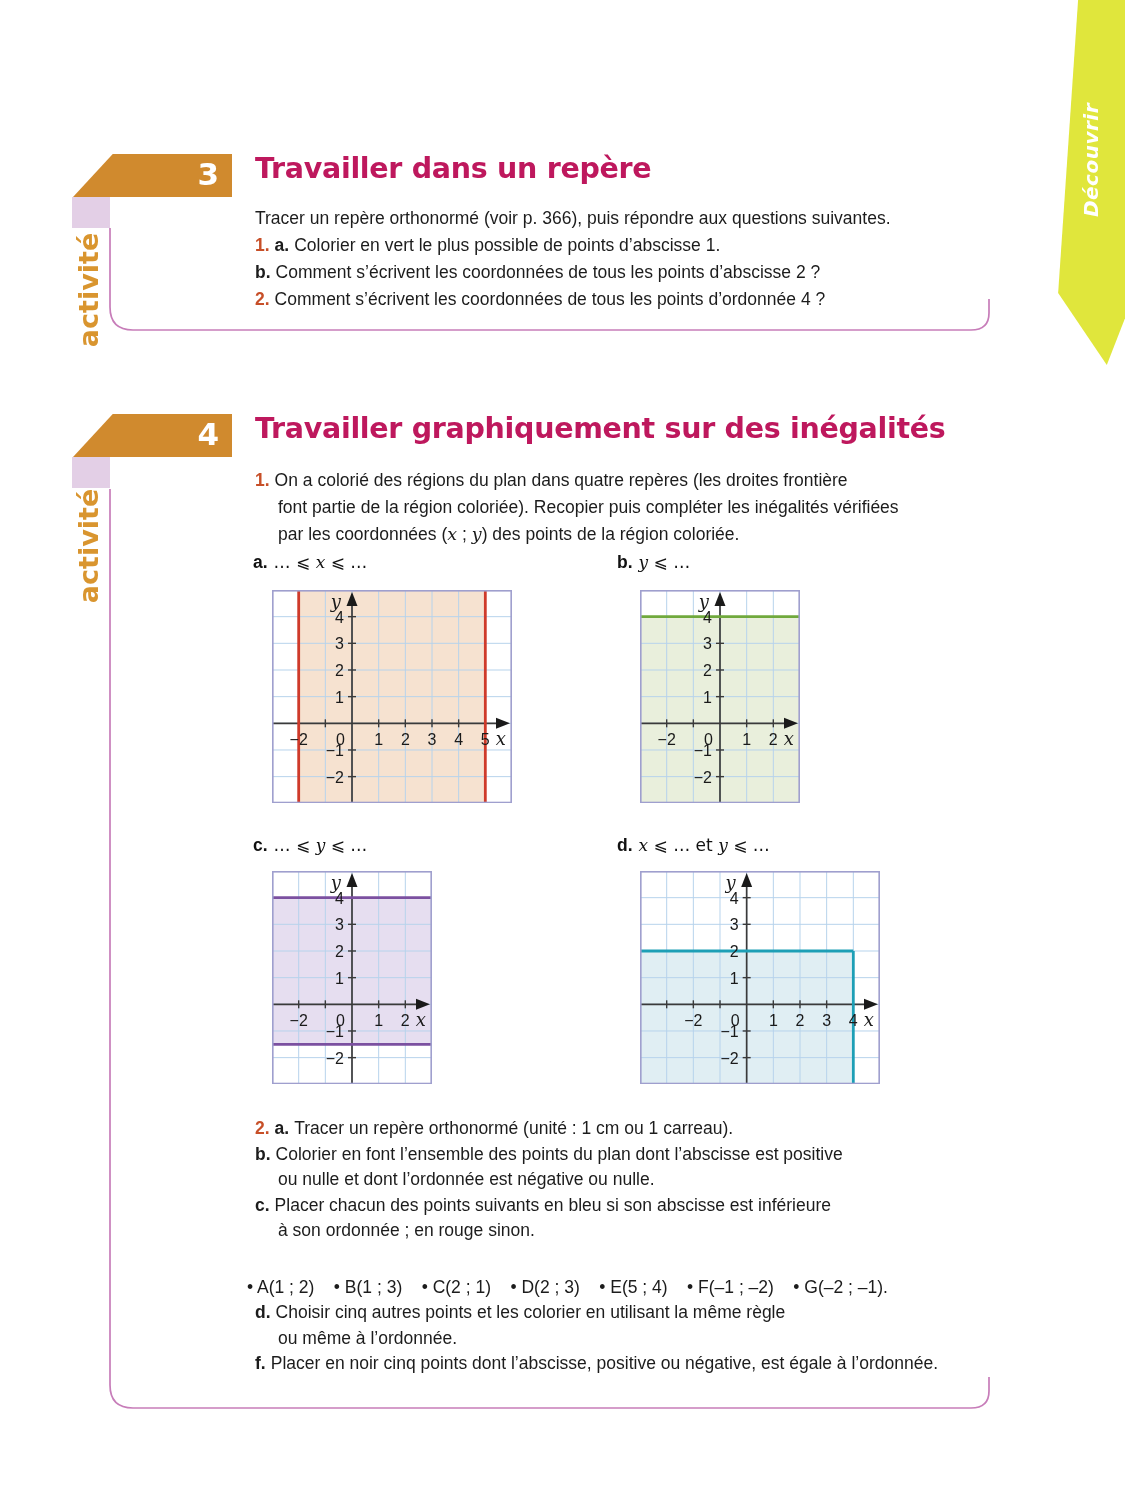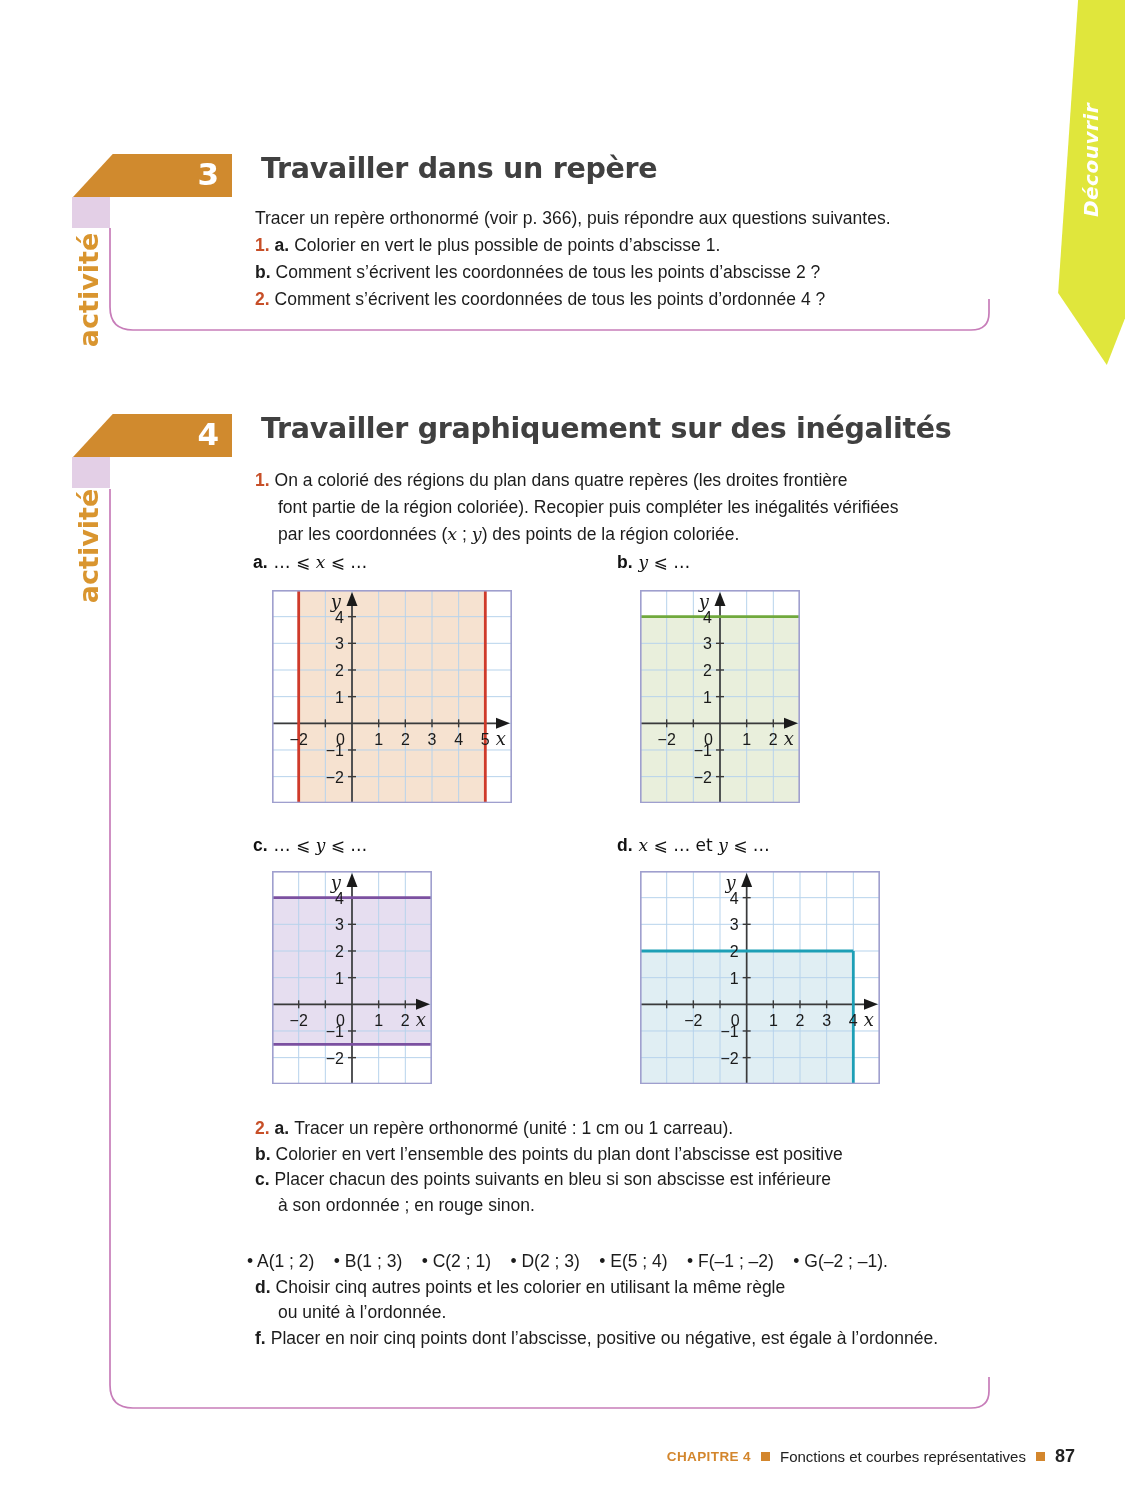--- a/index.html
+++ b/index.html
@@ -12,21 +12,21 @@
   .tab-label{position:absolute;left:36px;top:160px;transform:translate(-50%,-50%) rotate(-90deg);
        color:#fff;font-weight:bold;font-style:italic;font-size:20px;font-family:"DejaVu Sans",sans-serif;
        white-space:nowrap;letter-spacing:.5px;}
 
   
   .banner{position:absolute;left:73px;width:159px;height:43px;background:#d08a2e;
           clip-path:polygon(25% 0,100% 0,100% 100%,0 100%);}
   .banner-num{position:absolute;right:13px;top:2px;color:#fff;font-size:31px;font-weight:800;
           font-family:"DejaVu Sans",sans-serif;}
   .b3{top:154px}.b4{top:414px}
-  .act-title{position:absolute;left:261px;font-size:28.5px;font-weight:800;color:#404040;
+  .act-title{position:absolute;left:255px;font-size:28.5px;font-weight:800;color:#be185d;
           font-family:"DejaVu Sans",sans-serif;letter-spacing:-.3px;white-space:nowrap;}
   .t3{top:152px}.t4{top:412px}
   .lav{position:absolute;left:72px;width:38px;height:31px;background:#e3cfe6;}
   .lv3{top:197px}.lv4{top:457px}
   .side-label{position:absolute;left:88px;transform:translate(-50%,-50%) rotate(-90deg);
           font-family:"DejaVu Sans",sans-serif;font-weight:800;font-size:27px;color:#d9952f;white-space:nowrap;}
   .s3{top:290px}.s4{top:546px}
 
   .overlay{position:absolute;left:0;top:0;pointer-events:none;}
 
@@ -296,30 +296,24 @@
         <text x="98.668" y="86.001" text-anchor="end" class="">2</text>
         <text x="98.668" y="59.334" text-anchor="end" class="">3</text>
         <text x="98.668" y="32.667" text-anchor="end" class="">4</text>
         <text x="234.00300000000001" y="155.335" text-anchor="end" class="ax">x</text>
         <text x="95.668" y="18" text-anchor="end" class="ax">y</text>
         <rect x="0.8" y="0.8" width="238.40300000000002" height="211.73600000000002" fill="none" stroke="#9f9fce" stroke-width="1.6"></rect>
       </svg></div>
 
   <div class="textblock" id="act4-part2">
       <div class="line"><span class="mk-num">2.</span><span class="mk-sub">a.</span><span>Tracer un repère orthonormé (unité : 1 cm ou 1 carreau).</span></div>
-      <div class="line"><span class="mk-letter">b.</span><span>Colorier en vert l’ensemble des points du plan dont l’abscisse est positive</span></div>
+      <div class="line"><span class="mk-letter">b.</span><span>Colorier en font l’ensemble des points du plan dont l’abscisse est positive</span></div>
+      <div class="line indent"><span>ou nulle et dont l’ordonnée est négative ou nulle.</span></div>
       <div class="line"><span class="mk-letter">c.</span><span>Placer chacun des points suivants en bleu si son abscisse est inférieure</span></div>
       <div class="line indent"><span>à son ordonnée ; en rouge sinon.</span></div>
       <div class="line bullets"><span>• A(1 ; 2)    • B(1 ; 3)    • C(2 ; 1)    • D(2 ; 3)    • E(5 ; 4)    • F(–1 ; –2)    • G(–2 ; –1).</span></div>
       <div class="line"><span class="mk-letter">d.</span><span>Choisir cinq autres points et les colorier en utilisant la même règle</span></div>
-      <div class="line indent"><span>ou unité à l’ordonnée.</span></div>
+      <div class="line indent"><span>ou même à l’ordonnée.</span></div>
       <div class="line"><span class="mk-letter">f.</span><span>Placer en noir cinq points dont l’abscisse, positive ou négative, est égale à l’ordonnée.</span></div>
     </div>
 
-  <div class="footer">
-    <span class="f-chap">CHAPITRE 4</span>
-    <span class="f-sq"></span>
-    <span class="f-title">Fonctions et courbes représentatives</span>
-    <span class="f-sq"></span>
-    <span class="f-page">87</span>
-  </div>
 
 </div>
 
 </body></html>

